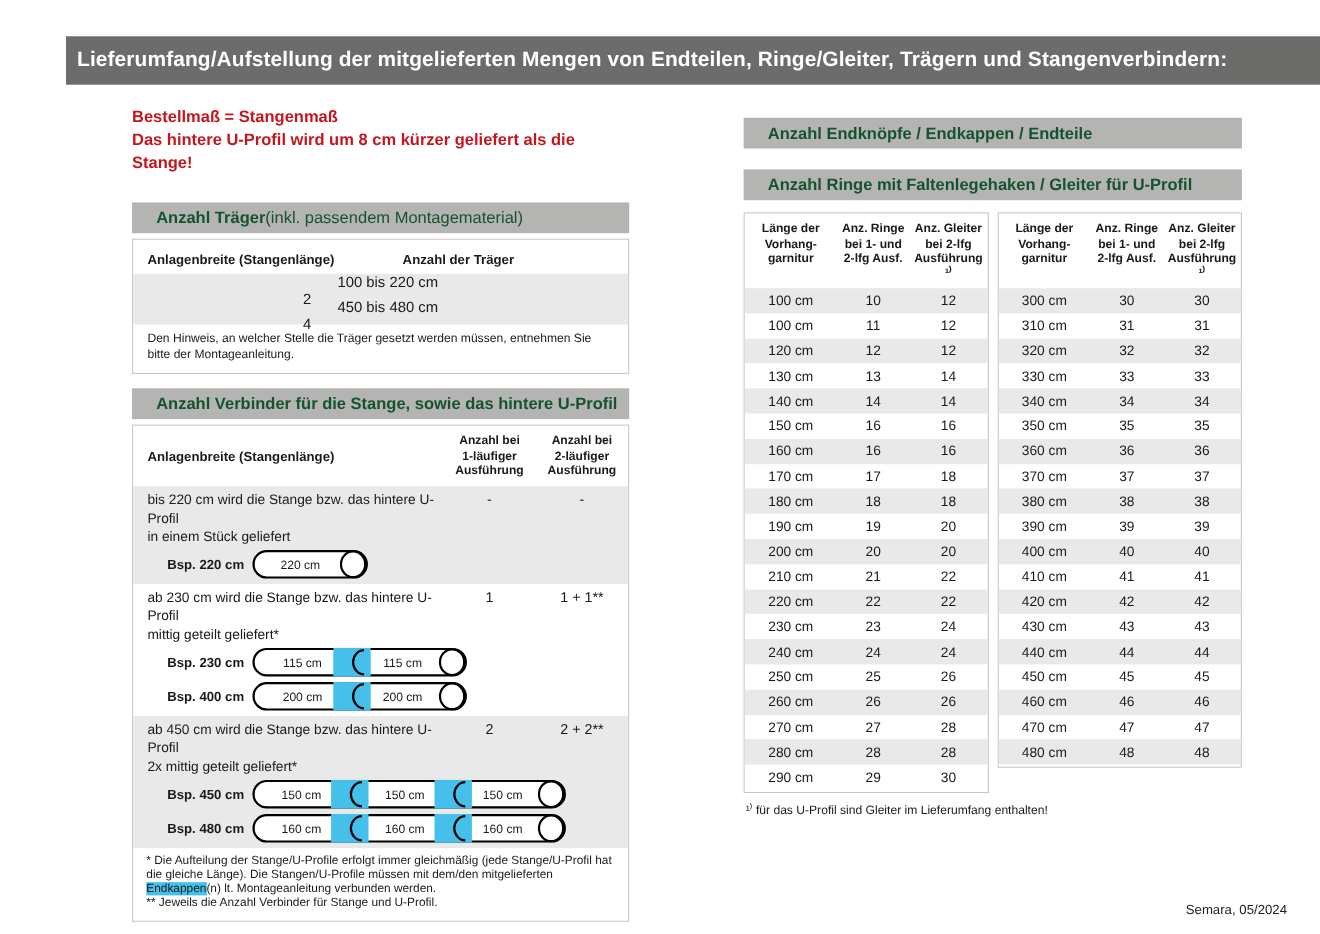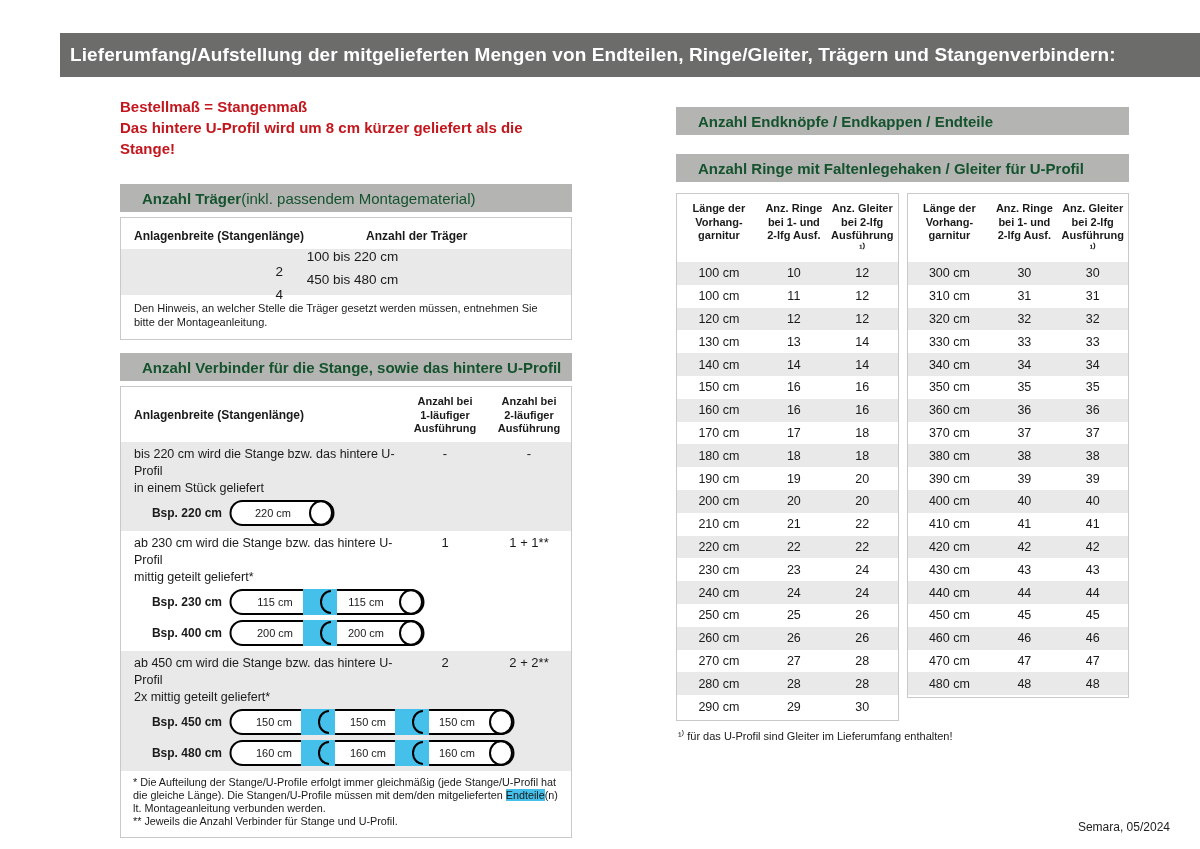--- a/index.html
+++ b/index.html
@@ -207,21 +207,21 @@
               <path d="M 194 4 A 10 11 0 0 0 194 26" fill="none" stroke="#000" stroke-width="2"></path>
               <ellipse cx="272" cy="15" rx="11" ry="11.7" fill="#fff" stroke="#000" stroke-width="2"></ellipse>
               <text x="45" y="19" text-anchor="middle" font-size="11" fill="#1a1a1a">160 cm</text>
               <text x="139" y="19" text-anchor="middle" font-size="11" fill="#1a1a1a">160 cm</text>
               <text x="228" y="19" text-anchor="middle" font-size="11" fill="#1a1a1a">160 cm</text>
             </svg>
           </div>
         </div>
       </div>
     <div class="vfoot">
-      <span>* Die Aufteilung der Stange/U-Profile erfolgt immer gleichmäßig (jede Stange/U-Profil hat die gleiche Länge). Die Stangen/U-Profile müssen mit dem/den mitgelieferten </span><span class="hl">Endteile</span><span>(n) lt. Montageanleitung verbunden werden.</span>
+      <span>* Die Aufteilung der Stange/U-Profile erfolgt immer gleichmäßig (jede Stange/U-Profil hat die gleiche Länge). Die Stangen/U-Profile müssen mit dem/den mitgelieferten </span><span class="hl">Endkappen</span><span>(n) lt. Montageanleitung verbunden werden.</span>
       <div>** Jeweils die Anzahl Verbinder für Stange und U-Profil.</div>
     </div>
   </div>
 
 </div>
 
 <div class="col-right">
 
   <div class="secbar" style="font-weight:bold;">
     <span>Anzahl Endknöpfe / Endkappen / Endteile</span>

